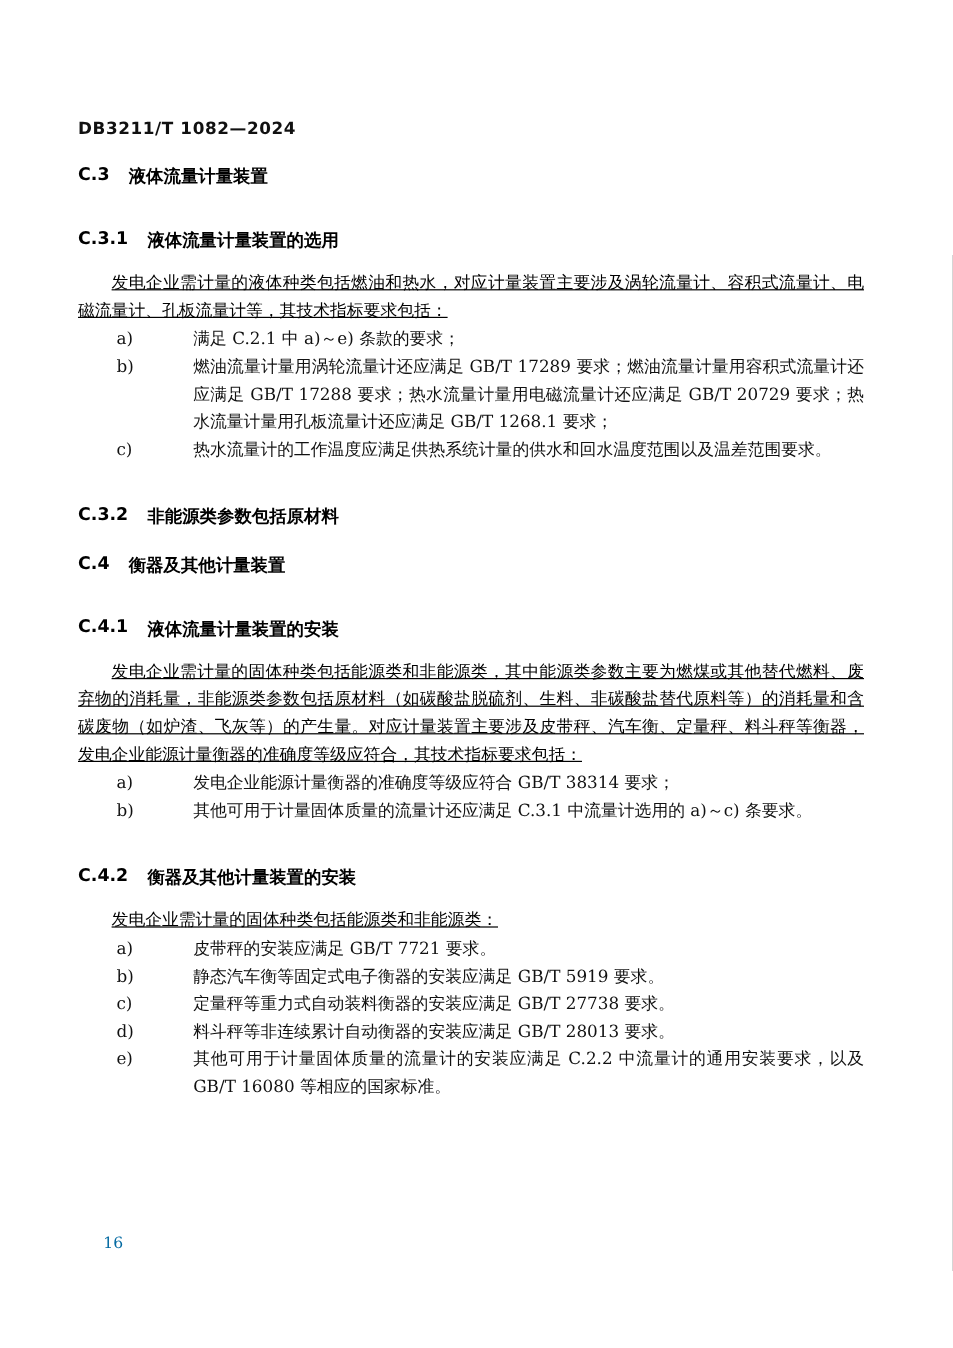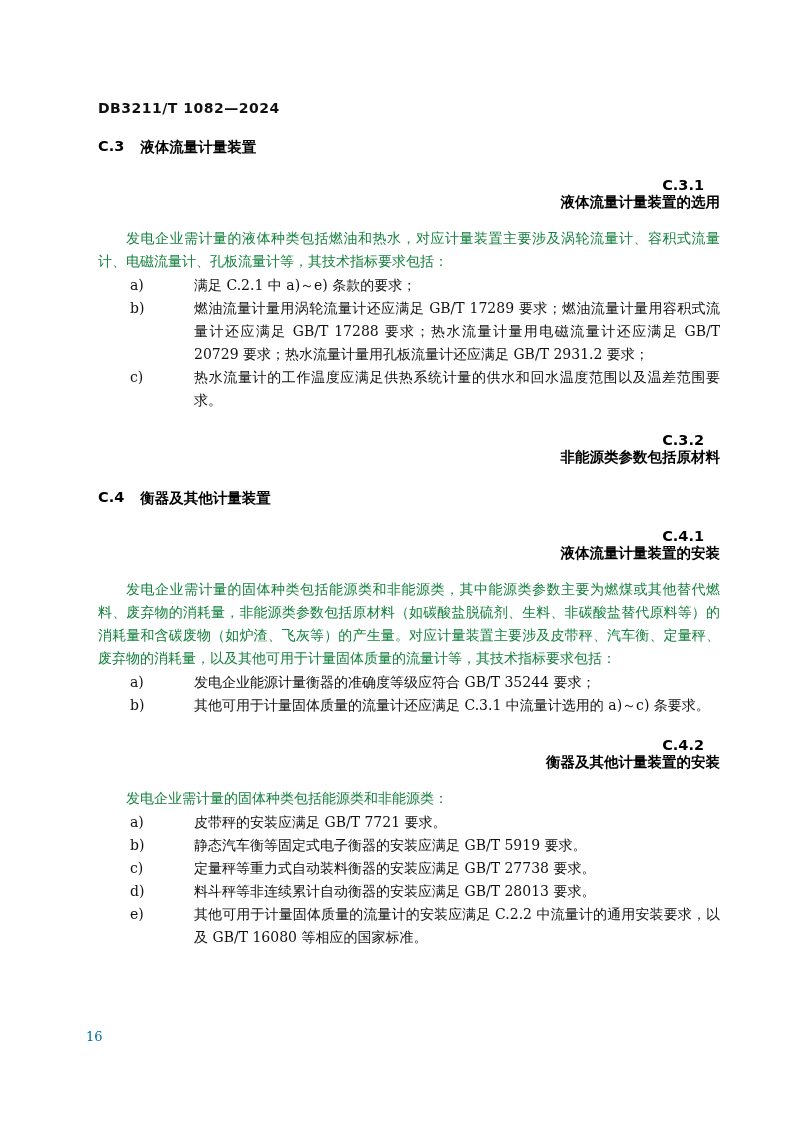--- a/index.html
+++ b/index.html
@@ -9,46 +9,46 @@
     width: 794px;
     height: 1123px;
     margin: 0 auto;
     background: #ffffff;
     color: #1a1a1a;
     font-family: "DejaVu Serif", "Liberation Serif", serif;
     font-size: 14px;
     overflow: hidden;
   }
   .content {
-    padding: 100px 74px 0 98px;
+    padding: 100px 74px 0 65px;
   }
   .doc-header {
     font-family: "DejaVu Sans", "Liberation Sans", sans-serif;
     font-size: 14px;
     font-weight: 600;
     letter-spacing: 0.5px;
     color: #111;
   }
   .h-sec {
     font-family: "DejaVu Sans", "Liberation Sans", sans-serif;
     font-size: 14.5px;
     font-weight: 700;
     color: #000;
     display: flex;
-    text-align: right;
   }
   .h-sec .h-num { margin-right: 16px; white-space: nowrap; }
   .h1 { margin-top: 22px; }
-  .h2 { margin-top: 20px; flex-direction: column; }
+  .h2 { margin-top: 34px; }
   .para {
     margin-top: 15px;
     line-height: 23px;
     text-align: justify;
     text-indent: 2em;
-    color: #15803d;
+    color: #000000;
+    text-decoration: underline;
   }
   .list { margin-top: 1px; }
   .list-item {
     display: flex;
     line-height: 23px;
     padding-left: 32px;
     color: #111;
   }
   .list-item .marker {
     flex: 0 0 28px;
@@ -88,21 +88,21 @@
 
     <p class="para">发电企业需计量的液体种类包括燃油和热水，对应计量装置主要涉及涡轮流量计、容积式流量计、电磁流量计、孔板流量计等，其技术指标要求包括：</p>
 
     <div class="list">
       <div class="list-item">
         <span class="marker">a)</span>
         <span class="li-text">满足 C.2.1 中 a)～e) 条款的要求；</span>
       </div>
       <div class="list-item">
         <span class="marker">b)</span>
-        <span class="li-text">燃油流量计量用涡轮流量计还应满足 GB/T 17289 要求；燃油流量计量用容积式流量计还应满足 GB/T 17288 要求；热水流量计量用电磁流量计还应满足 GB/T 20729 要求；热水流量计量用孔板流量计还应满足 GB/T 2931.2 要求；</span>
+        <span class="li-text">燃油流量计量用涡轮流量计还应满足 GB/T 17289 要求；燃油流量计量用容积式流量计还应满足 GB/T 17288 要求；热水流量计量用电磁流量计还应满足 GB/T 20729 要求；热水流量计量用孔板流量计还应满足 GB/T 1268.1 要求；</span>
       </div>
       <div class="list-item">
         <span class="marker">c)</span>
         <span class="li-text">热水流量计的工作温度应满足供热系统计量的供水和回水温度范围以及温差范围要求。</span>
       </div>
     </div>
 
     <div class="h-sec h2">
       <span class="h-num">C.3.2</span>
       <span class="h-title">非能源类参数包括原材料</span>
@@ -112,26 +112,26 @@
     <div class="h-sec h1">
       <span class="h-num">C.4</span>
       <span class="h-title">衡器及其他计量装置</span>
     </div>
 
     <div class="h-sec h2">
       <span class="h-num">C.4.1</span>
       <span class="h-title">液体流量计量装置的安装</span>
     </div>
 
-    <p class="para">发电企业需计量的固体种类包括能源类和非能源类，其中能源类参数主要为燃煤或其他替代燃料、废弃物的消耗量，非能源类参数包括原材料（如碳酸盐脱硫剂、生料、非碳酸盐替代原料等）的消耗量和含碳废物（如炉渣、飞灰等）的产生量。对应计量装置主要涉及皮带秤、汽车衡、定量秤、废弃物的消耗量，以及其他可用于计量固体质量的流量计等，其技术指标要求包括：</p>
+    <p class="para">发电企业需计量的固体种类包括能源类和非能源类，其中能源类参数主要为燃煤或其他替代燃料、废弃物的消耗量，非能源类参数包括原材料（如碳酸盐脱硫剂、生料、非碳酸盐替代原料等）的消耗量和含碳废物（如炉渣、飞灰等）的产生量。对应计量装置主要涉及皮带秤、汽车衡、定量秤、料斗秤等衡器，发电企业能源计量衡器的准确度等级应符合，其技术指标要求包括：</p>
 
     <div class="list">
       <div class="list-item">
         <span class="marker">a)</span>
-        <span class="li-text">发电企业能源计量衡器的准确度等级应符合 GB/T 35244 要求；</span>
+        <span class="li-text">发电企业能源计量衡器的准确度等级应符合 GB/T 38314 要求；</span>
       </div>
       <div class="list-item">
         <span class="marker">b)</span>
         <span class="li-text">其他可用于计量固体质量的流量计还应满足 C.3.1 中流量计选用的 a)～c) 条要求。</span>
       </div>
     </div>
 
     <div class="h-sec h2">
       <span class="h-num">C.4.2</span>
       <span class="h-title">衡器及其他计量装置的安装</span>

